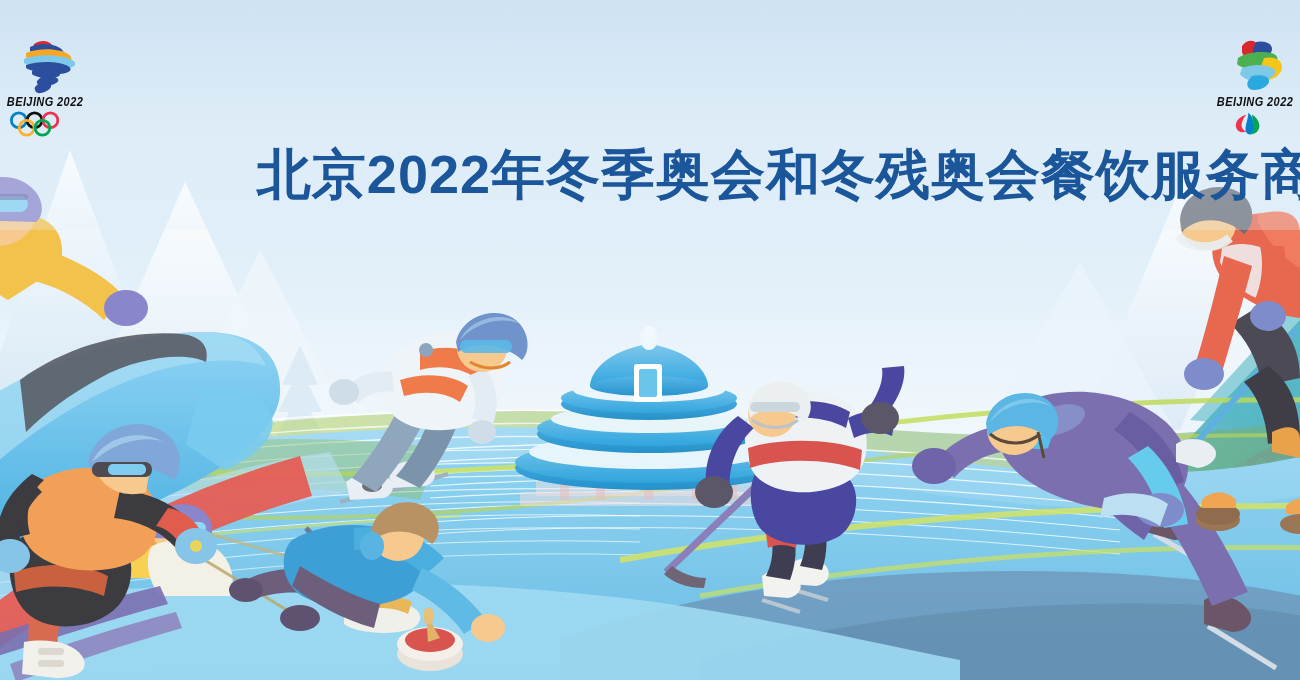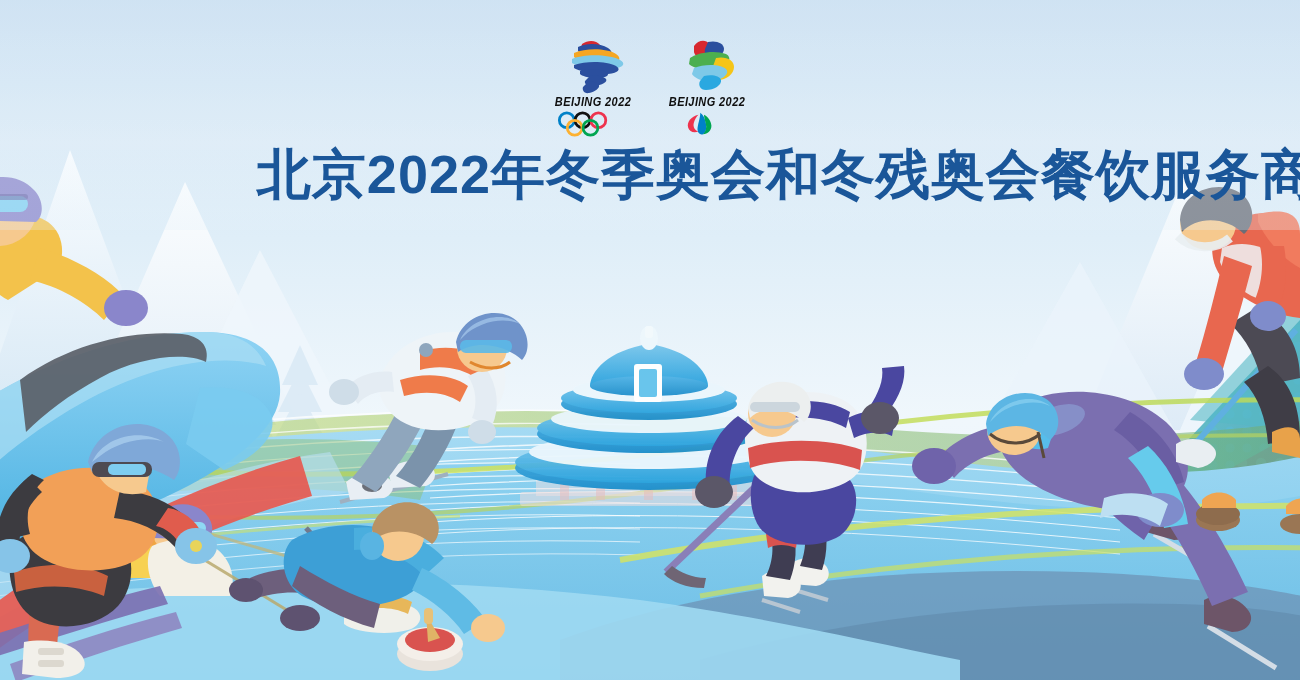--- a/index.html
+++ b/index.html
@@ -10,21 +10,21 @@
     width:1300px;height:680px;
     overflow:hidden;
     background:linear-gradient(178deg,#cfe2f3 0%,#d6e8f6 22%,#e3f0f9 46%,#eef6fb 62%,#e8f3fa 78%,#9ed4ef 100%);
   }
   .layer{position:absolute;inset:0;}
   .svgfull{position:absolute;left:0;top:0;width:1300px;height:680px;display:block;}
 
   
   #logos{
     position:absolute;left:0;top:38px;width:1300px;
-    display:flex;justify-content:center;align-items:flex-start;gap:24px;
+    display:flex;justify-content:space-between;align-items:flex-start;gap:24px;
     z-index:40;
   }
   .logo-block{width:90px;display:flex;flex-direction:column;align-items:center;}
   .logo-mark{height:58px;width:86px;}
   .logo-word{
     font-family:"Liberation Sans","DejaVu Sans",sans-serif;
     font-weight:bold;font-style:italic;
     font-size:11px;letter-spacing:.4px;color:#101010;
     margin-top:1px;line-height:1;
     transform:scaleY(1.12);

